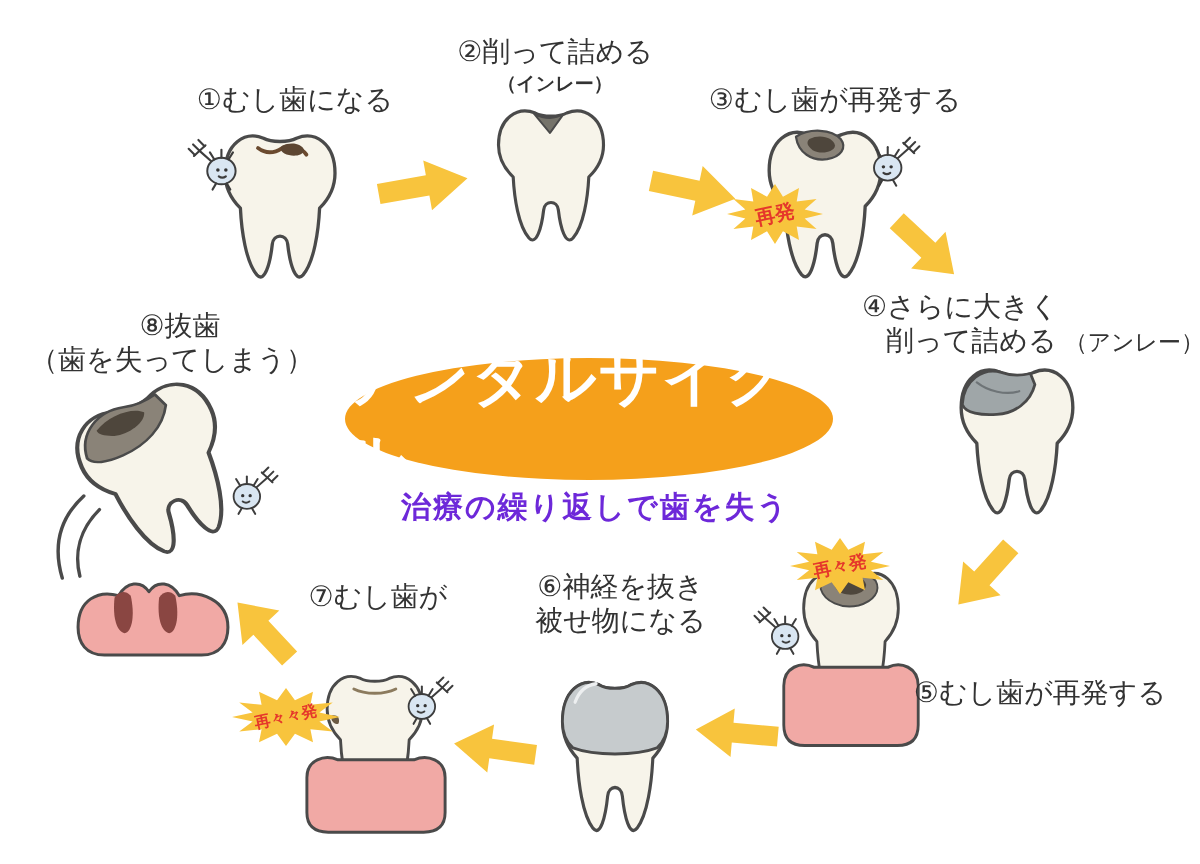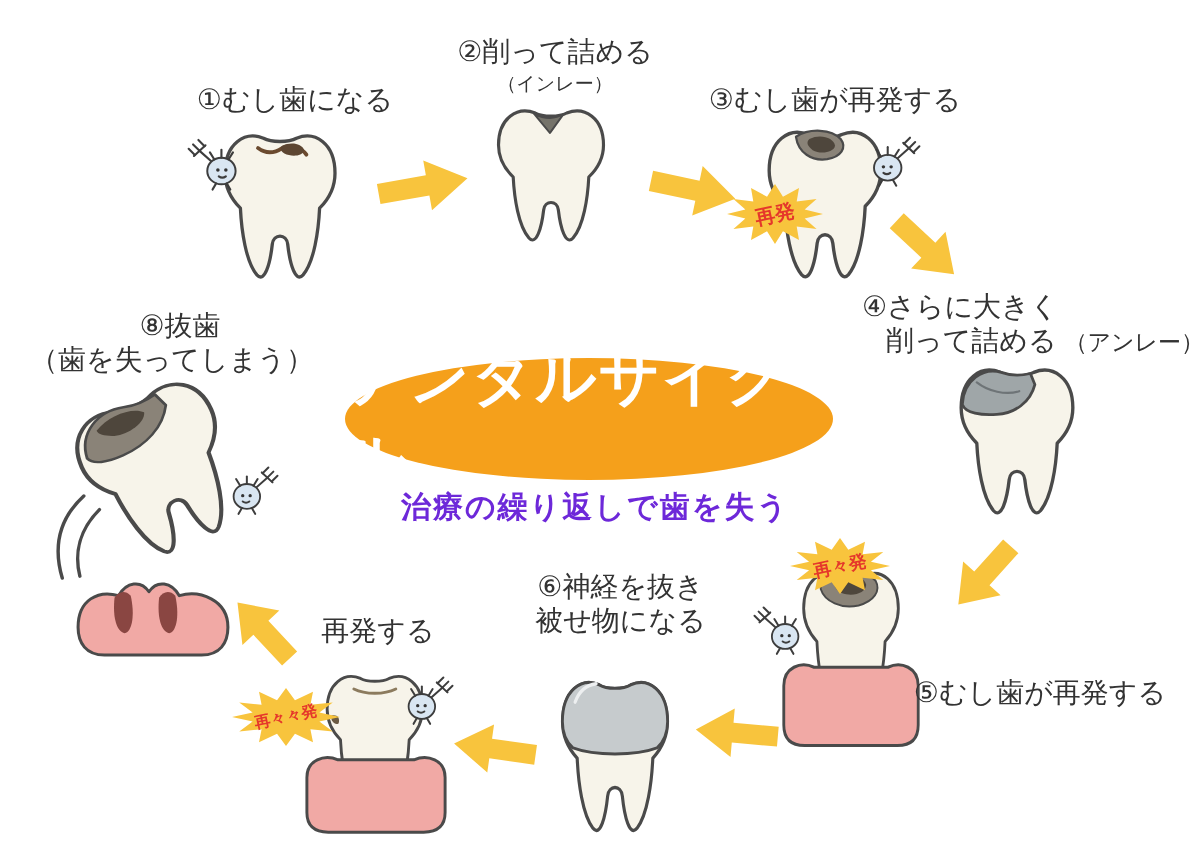--- a/index.html
+++ b/index.html
@@ -3,21 +3,21 @@
 <meta charset="utf-8">
 <style>
   *{margin:0;padding:0;box-sizing:border-box}
   html,body{background:#fff}
   body{font-family:"Liberation Sans","DejaVu Sans",sans-serif}
   #canvas{position:relative;width:1200px;height:864px;background:#fff;overflow:hidden}
 
   .lbl{position:absolute;font-weight:400;font-size:28px;color:var(--label,#333);
        text-align:center;line-height:1.15;white-space:nowrap}
   .lbl.left{text-align:left}
-  .sub{position:absolute;font-weight:400;font-size:19px;color:var(--label,#333);
+  .sub{position:absolute;font-weight:700;font-size:19px;color:var(--label,#333);
        text-align:center;white-space:nowrap}
 
   .ellipse{position:absolute;left:345px;top:358px;width:488px;height:122px;
            background:var(--ellipse,#F5A01B);border-radius:50%;
            display:flex;align-items:center;justify-content:center}
   .ellipse-text{color:var(--ellipse-text,#fff);font-size:60px;font-weight:700;letter-spacing:2px}
   .subtitle{position:absolute;left:350px;top:487px;width:490px;text-align:center;
             font-size:30px;font-weight:600;color:#6d28d9;letter-spacing:2px}
 
   svg.abs{position:absolute;overflow:visible}
@@ -163,21 +163,21 @@
   <div class="lbl" style="left:895px;top:677px;width:290px">⑤むし歯が再発する</div>
 
   <div class="lbl" style="left:518px;top:571px;width:205px">⑥神経を抜き</div>
   <div class="lbl" style="left:518px;top:605px;width:205px">被せ物になる</div>
   <svg class="abs" style="left:552px;top:670px;width:126px;height:172px" viewBox="0 0 120 150" preserveAspectRatio="none">
     <use href="#toothP" class="t-body"></use>
     <path class="t-cap" d="M10,45 C10,18 28,6 45,13 C52,17 68,17 75,13 C92,6 110,18 110,45 C110,56 106,63 100,68 C80,75 40,75 20,68 C14,63 10,56 10,45 Z"></path>
     <path d="M22,28 C26,18 34,13 42,12" fill="none" stroke="#EDEFF0" stroke-width="3" stroke-linecap="round"></path>
   </svg>
 
-  <div class="lbl" style="left:288px;top:615px;width:180px">再発する</div>
+  <div class="lbl" style="left:288px;top:581px;width:180px">⑦むし歯が</div>
   <svg class="abs" style="left:303px;top:664px;width:146px;height:176px" viewBox="0 0 150 180" preserveAspectRatio="none">
     <g transform="translate(15,2) scale(0.98)">
       <use href="#toothP" class="t-body"></use>
       <path class="t-line" d="M38,24 C50,30 70,30 82,24"></path>
       <path d="M14,52 C20,50 24,54 22,60 C18,62 14,58 14,52 Z" fill="#6B5A43"></path>
     </g>
     <path class="t-gum" d="M4,116 C4,98 22,92 36,98 L114,98 C128,92 146,98 146,116 L146,152 C146,166 138,172 124,172 L26,172 C12,172 4,166 4,152 Z"></path>
   </svg>
   <svg class="abs" style="left:397px;top:670px;width:58px;height:58px;transform:scaleX(-1)" viewBox="0 0 70 70">
       <use href="#bug"></use>

